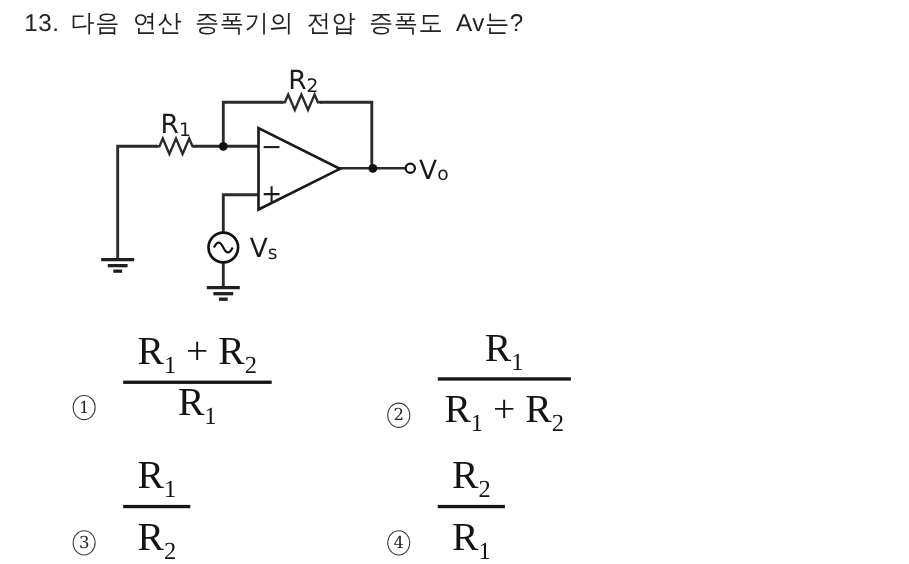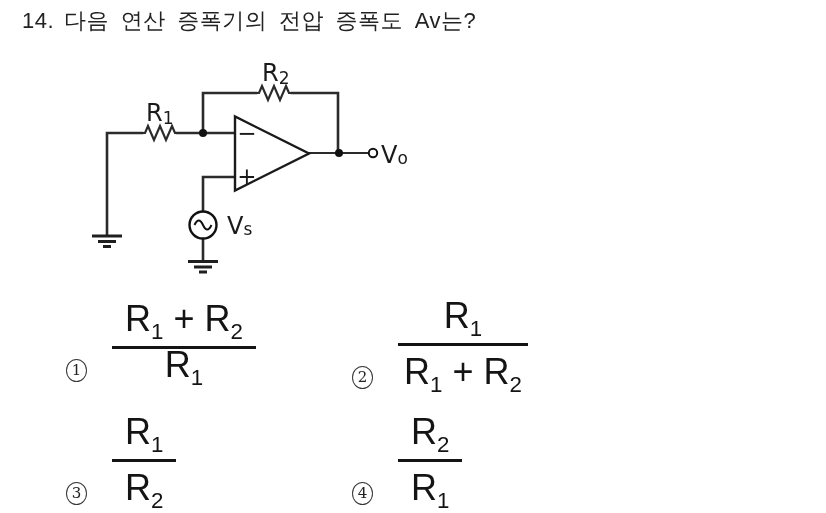--- a/index.html
+++ b/index.html
@@ -37,34 +37,34 @@
   }
   .marker{
     width:21px;height:23px;flex:0 0 auto;
     border:1.6px solid #383838;border-radius:50%;
     display:flex;align-items:center;justify-content:center;
     font-family:"DejaVu Serif", serif;font-size:15px;color:#222;
     margin-bottom:4px;box-sizing:border-box;
   }
   .fraction{
     display:inline-block;text-align:center;
-    font-family:Liberation Sans, sans-serif;font-size:36px;color:#141414;
+    font-family:Liberation Serif, serif;font-size:36px;color:#141414;
     line-height:1.12;white-space:nowrap;
   }
   .fraction .num{padding:0 13px 7px;border-bottom:3px solid #141414;}
   .fraction .den{padding:6px 6px 0;}
   .fraction sub{font-size:0.62em;line-height:0;}
 </style>
 </head>
 <body>
 
 <div class="page">
 
   <div class="qtitle">
-    <span class="qnum">14.</span><span>다음 연산 증폭기의 전압 증폭도 Av는?</span>
+    <span class="qnum">13.</span><span>다음 연산 증폭기의 전압 증폭도 Av는?</span>
   </div>
 
   <svg class="circuit" viewBox="0 0 826 513">
 
     <path class="wire" d="M107,235 V133 H142"></path>
     <path class="wire thin" d="M142,133 l3,0 l3,-7 l6,14 l6,-14 l6,14 l6,-14 l3,7 l2,0"></path>
     <path class="wire" d="M177,133 H235"></path>
 
     <path class="wire" d="M203,133 V93 H256"></path>
     <path class="wire thin" d="M256,93 l3,0 l3,-7 l6,14 l6,-14 l6,14 l6,-14 l3,7 l3,0"></path>

